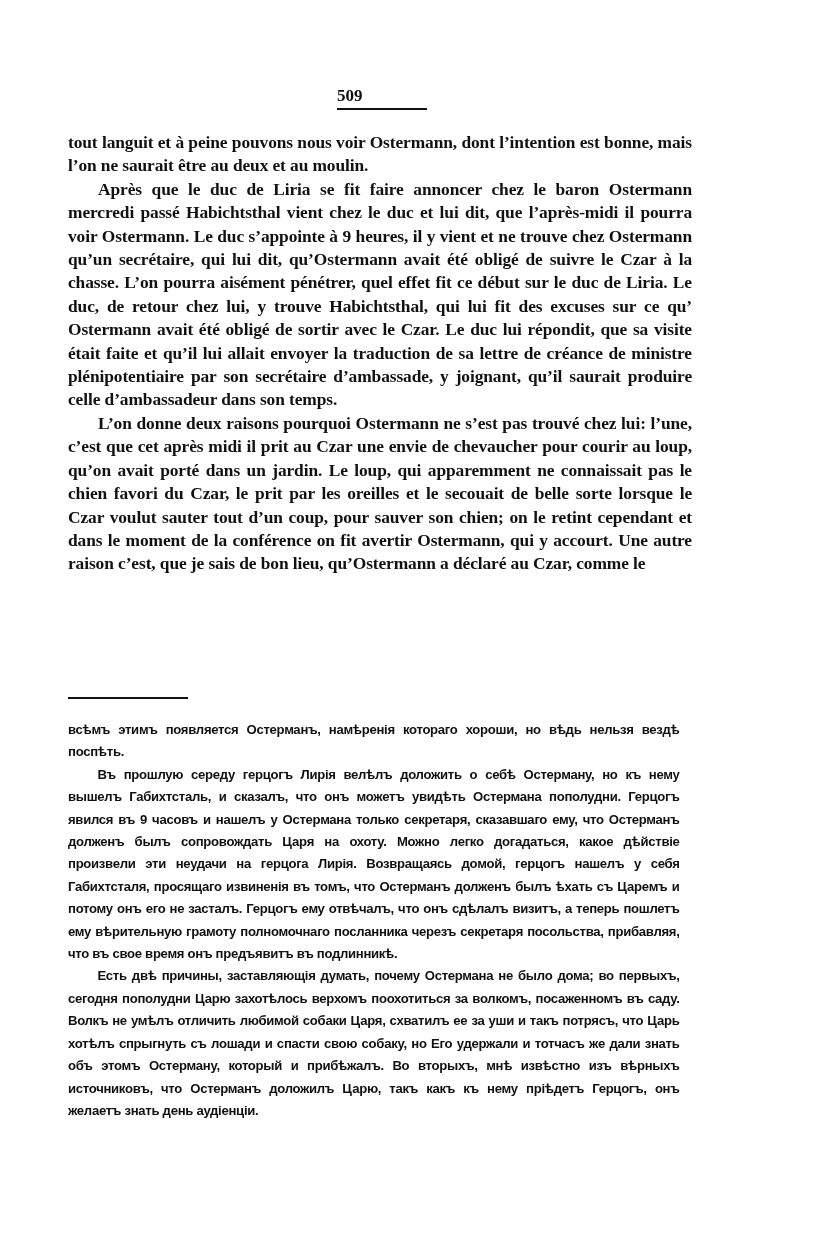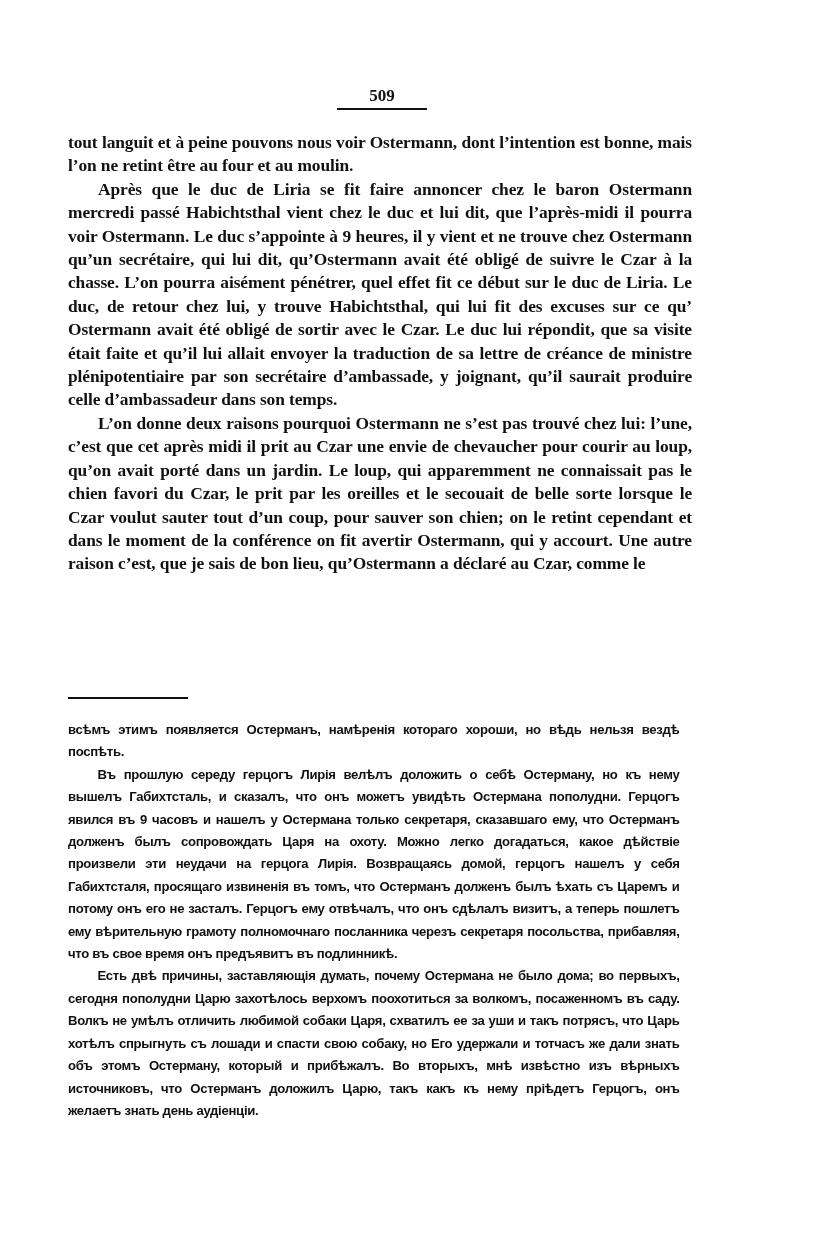--- a/index.html
+++ b/index.html
@@ -13,21 +13,20 @@
       position: relative;
       overflow: hidden;
       font-family: "Liberation Serif", "DejaVu Serif", serif;
       color: #111111;
     }
     .page-number-wrap {
       position: absolute;
       left: 337px;
       top: 86px;
       width: 90px;
-      text-align: center;
     }
     .page-number {
       font-size: 17px;
       font-weight: bold;
       line-height: 20px;
       display: block;
     }
     .page-number-rule {
       margin-top: 2px;
       height: 1.5px;
@@ -82,21 +81,21 @@
   </style>
 </head>
 <body>
 
 <div class="page-number-wrap">
   <span class="page-number">509</span>
   <div class="page-number-rule"></div>
 </div>
 
 <div class="main-text">
-  <p>tout languit et à peine pouvons nous voir Ostermann, dont l’intention est bonne, mais l’on ne retint être au four et au moulin.</p>
+  <p>tout languit et à peine pouvons nous voir Ostermann, dont l’intention est bonne, mais l’on ne saurait être au deux et au moulin.</p>
   <p class="indent">Après que le duc de Liria se fit faire annoncer chez le baron Ostermann mercredi passé Habichtsthal vient chez le duc et lui dit, que l’après-midi il pourra voir Ostermann. Le duc s’appointe à 9 heures, il y vient et ne trouve chez Ostermann qu’un secrétaire, qui lui dit, qu’Ostermann avait été obligé de suivre le Czar à la chasse. L’on pourra aisément pénétrer, quel effet fit ce début sur le duc de Liria. Le duc, de retour chez lui, y trouve Habichtsthal, qui lui fit des excuses sur ce qu’ Ostermann avait été obligé de sortir avec le Czar. Le duc lui répondit, que sa visite était faite et qu’il lui allait envoyer la traduction de sa lettre de créance de ministre plénipotentiaire par son secrétaire d’ambassade, y joignant, qu’il saurait produire celle d’ambassadeur dans son temps.</p>
   <p class="indent">L’on donne deux raisons pourquoi Ostermann ne s’est pas trouvé chez lui: l’une, c’est que cet après midi il prit au Czar une envie de chevaucher pour courir au loup, qu’on avait porté dans un jardin. Le loup, qui apparemment ne connaissait pas le chien favori du Czar, le prit par les oreilles et le secouait de belle sorte lorsque le Czar voulut sauter tout d’un coup, pour sauver son chien; on le retint cependant et dans le moment de la conférence on fit avertir Ostermann, qui y accourt. Une autre raison c’est, que je sais de bon lieu, qu’Ostermann a déclaré au Czar, comme le</p>
 </div>
 
 <div class="footnote-rule"></div>
 
 <div class="footnote-text">
   <p>всѣмъ этимъ появляется Остерманъ, намѣренія котораго хороши, но вѣдь нельзя вездѣ поспѣть.</p>
   <p class="indent">Въ прошлую середу герцогъ Лирія велѣлъ доложить о себѣ Остерману, но къ нему вышелъ Габихтсталь, и сказалъ, что онъ можетъ увидѣть Остермана пополудни. Герцогъ явился въ 9 часовъ и нашелъ у Остермана только секретаря, сказавшаго ему, что Остерманъ долженъ былъ сопровождать Царя на охоту. Можно легко догадаться, какое дѣйствіе произвели эти неудачи на герцога Лирія. Возвращаясь домой, герцогъ нашелъ у себя Габихтсталя, просящаго извиненія въ томъ, что Остерманъ долженъ былъ ѣхать съ Царемъ и потому онъ его не засталъ. Герцогъ ему отвѣчалъ, что онъ сдѣлалъ визитъ, а теперь пошлетъ ему вѣрительную грамоту полномочнаго посланника черезъ секретаря посольства, прибавляя, что въ свое время онъ предъявитъ въ подлинникѣ.</p>
   <p class="indent">Есть двѣ причины, заставляющія думать, почему Остермана не было дома; во первыхъ, сегодня пополудни Царю захотѣлось верхомъ поохотиться за волкомъ, посаженномъ въ саду. Волкъ не умѣлъ отличить любимой собаки Царя, схватилъ ее за уши и такъ потрясъ, что Царь хотѣлъ спрыгнуть съ лошади и спасти свою собаку, но Его удержали и тотчасъ же дали знать объ этомъ Остерману, который и прибѣжалъ. Во вторыхъ, мнѣ извѣстно изъ вѣрныхъ источниковъ, что Остерманъ доложилъ Царю, такъ какъ къ нему пріѣдетъ Герцогъ, онъ желаетъ знать день аудіенціи.</p>

